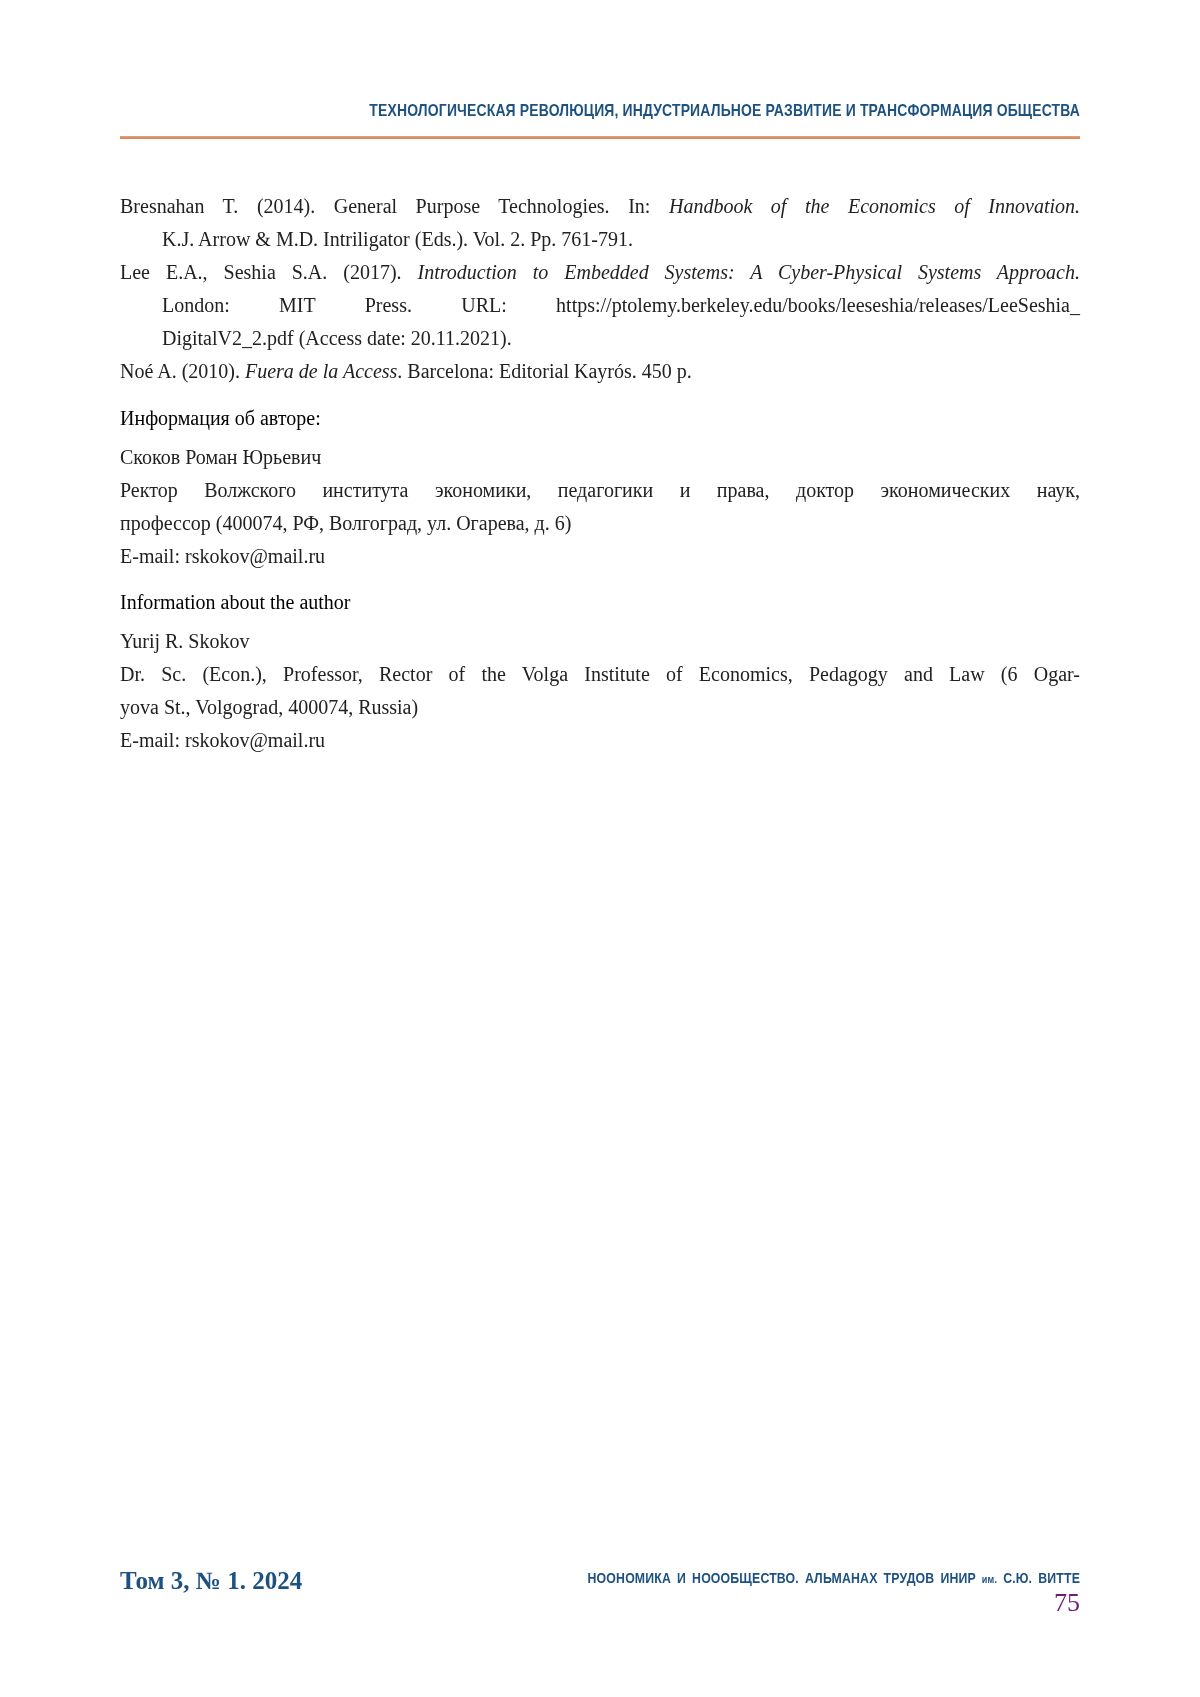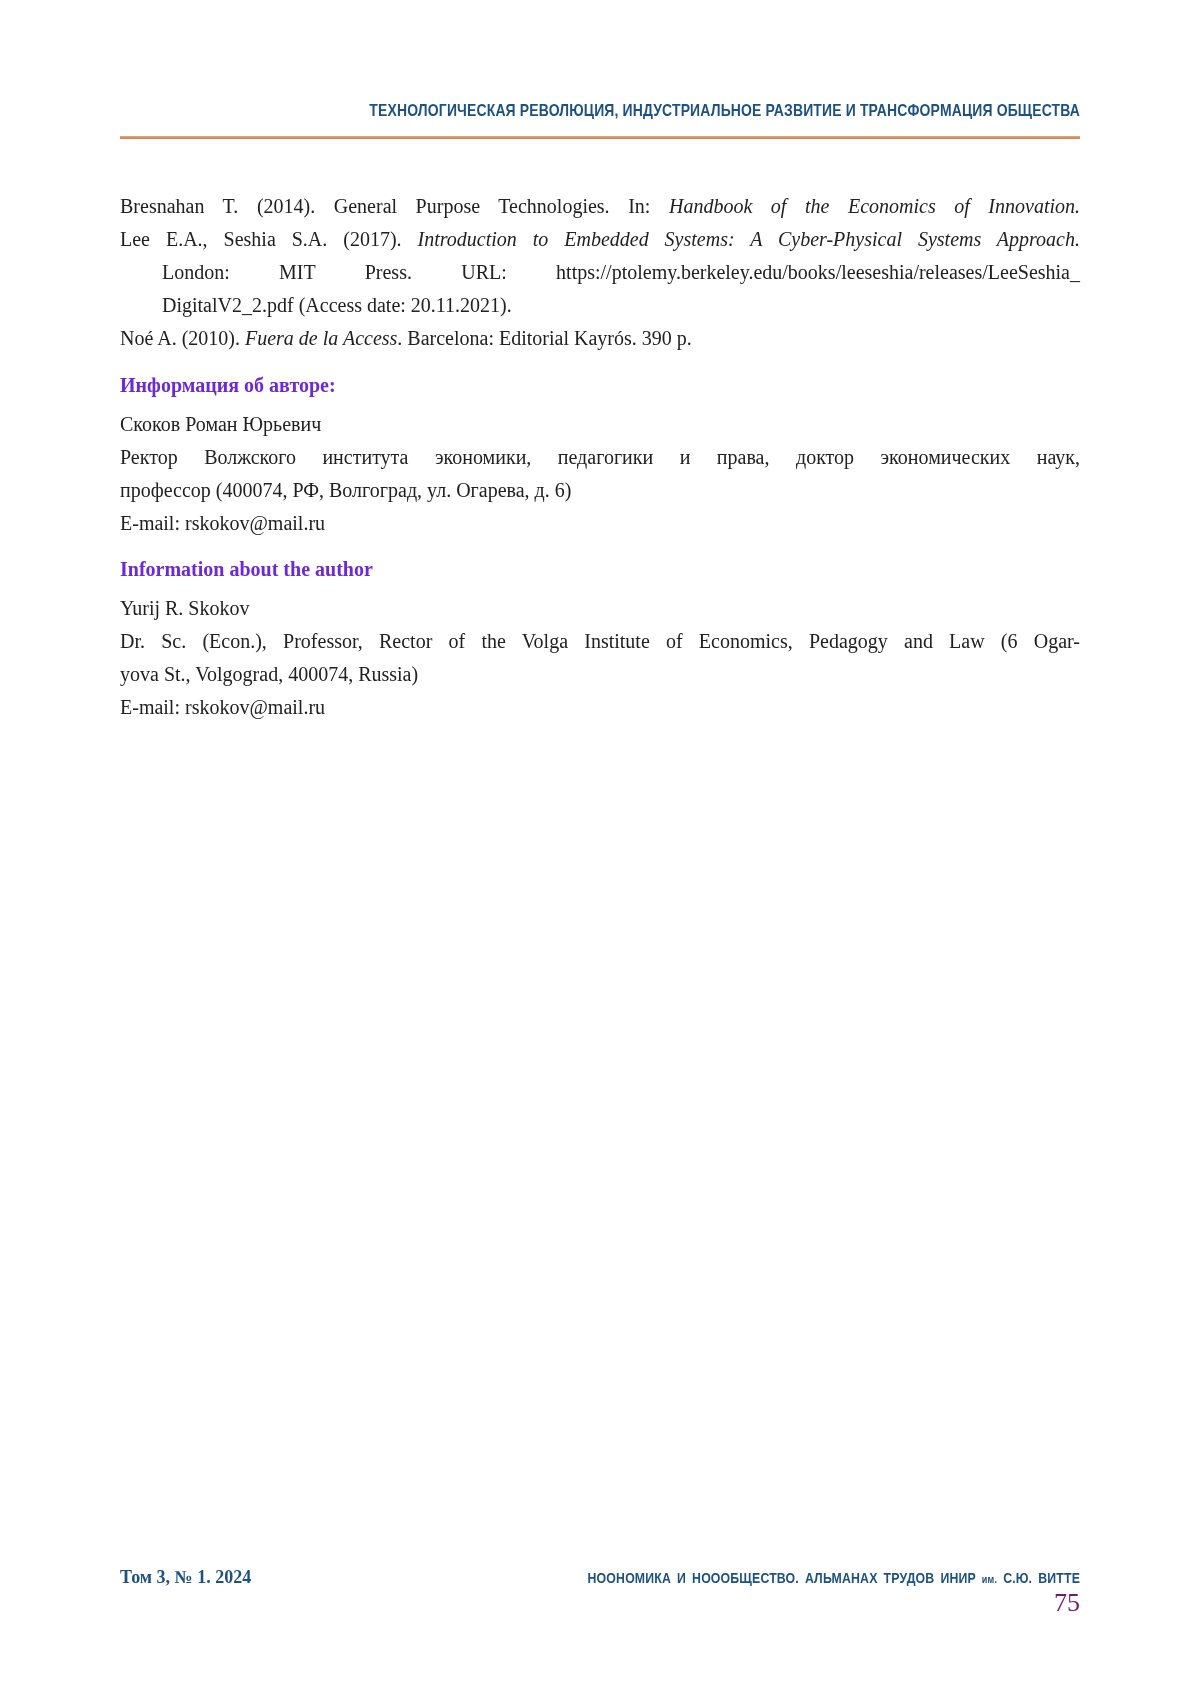--- a/index.html
+++ b/index.html
@@ -34,29 +34,29 @@
   
   .main {
     position:absolute; top:190px; left:120px; width:960px;
     font-size:20px; line-height:33px;
   }
   .line { min-height:33px; }
   .ind { padding-left:42px; }
   .just { text-align:justify; text-align-last:justify; }
   .it { font-style:italic; }
   .section-heading {
-    font-size:20px; font-weight:bold; color:#6d28d9; line-height:33px;
+    font-size:20px; font-weight:normal; color:#000000; line-height:33px;
   }
   .mt-ru { margin-top:14px; }
   .mt-en { margin-top:13px; }
   .author-name { font-weight:normal; margin-top:6px; }
   
   .footer-vol {
     position:absolute; left:120px; top:1567px;
-    font-weight:bold; font-size:18px; color:#1d5180;
+    font-weight:bold; font-size:25px; color:#1d5180;
     font-family:"Liberation Serif", serif;
   }
   .footer-journal {
     position:absolute; left:120px; top:1569px; width:960px;
     text-align:right; white-space:nowrap;
     font-family:"Liberation Sans", sans-serif;
     font-weight:bold; font-size:15px; letter-spacing:0.2px; word-spacing:3px;
     color:#1d5180;
     transform:scaleX(0.82); transform-origin:100% 50%;
   }
@@ -72,28 +72,29 @@
 <div class="page">
 
   <div class="running-title">ТЕХНОЛОГИЧЕСКАЯ РЕВОЛЮЦИЯ, ИНДУСТРИАЛЬНОЕ РАЗВИТИЕ И ТРАНСФОРМАЦИЯ ОБЩЕСТВА</div>
   <div class="header-rule"></div>
 
   <div class="main">
 
     <div id="refs">
         <div>
           <div class="line just"><span>Bresnahan T. (2014). General Purpose Technologies. In: </span><span class="it">Handbook of the Economics of Innovation.</span></div>
+          <div class="line ind"><span>K.J. Arrow &amp; M.D. Intriligator (Eds.). Vol. 2. Pp. 761-791.</span></div>
         </div>
         <div>
           <div class="line just"><span>Lee E.A., Seshia S.A. (2017). </span><span class="it">Introduction to Embedded Systems: A Cyber-Physical Systems Approach.</span></div>
           <div class="line ind just"><span>London: MIT Press. URL: https://ptolemy.berkeley.edu/books/leeseshia/releases/LeeSeshia_</span></div>
           <div class="line ind"><span>DigitalV2_2.pdf (Access date: 20.11.2021).</span></div>
         </div>
         <div>
-          <div class="line"><span>Noé A. (2010). </span><span class="it">Fuera de la Access</span><span>. Barcelona: Editorial Kayrós. 390 p.</span></div>
+          <div class="line"><span>Noé A. (2010). </span><span class="it">Fuera de la Access</span><span>. Barcelona: Editorial Kayrós. 450 p.</span></div>
         </div>
       </div>
 
     <div class="section-heading mt-ru">Информация об авторе:</div>
     <div class="line author-name">Скоков Роман Юрьевич</div>
     <div id="bio-ru">
         <div class="line just">Ректор Волжского института экономики, педагогики и права, доктор экономических наук,</div>
         <div class="line">профессор (400074, РФ, Волгоград, ул. Огарева, д. 6)</div>
       </div>
     <div class="line">E-mail: rskokov@mail.ru</div>

